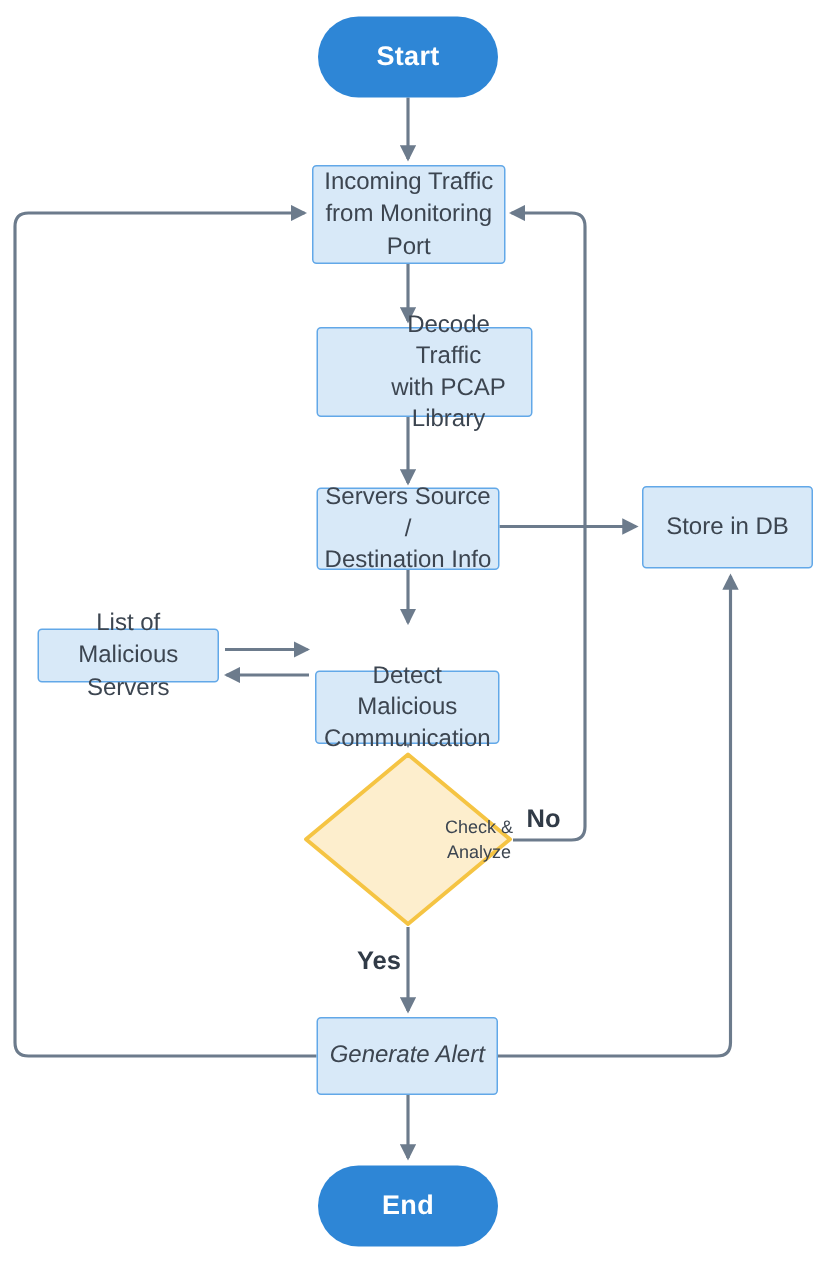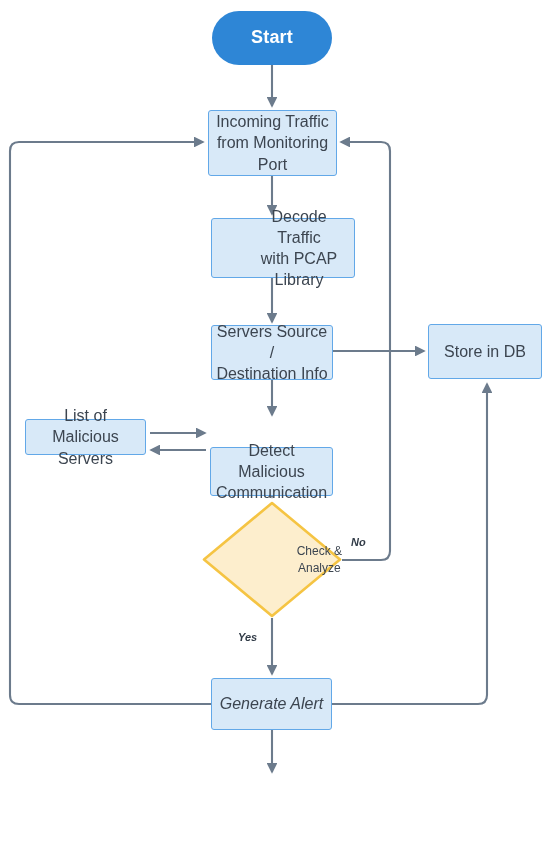--- a/index.html
+++ b/index.html
@@ -74,25 +74,24 @@
     color: #3c4550;
     font-size: 12px;
     text-align: center;
     line-height: 1.35;
     white-space: pre-line;
   }
   .edge-label {
     position: absolute;
     z-index: 3;
     color: #313b47;
-    font-size: 11px;
+    font-size: 17px;
     font-weight: bold;
     background: #ffffff;
     padding: 0 2px;
-    font-style: italic;
   }
 </style>
 </head>
 <body>
 
 <div id="canvas">
 
   <svg id="edges" viewBox="0 0 550 841" width="550" height="841" xmlns="http://www.w3.org/2000/svg">
     <defs>
       <marker id="arrow" viewBox="0 0 10 10" refX="8.4" refY="5" markerWidth="5.2" markerHeight="5.2" orient="auto-start-reverse">
@@ -169,17 +168,20 @@
       <polygon points="70,2 138,58.5 70,115 2,58.5" fill="#fdeecd" stroke="#f5c443" stroke-width="2.6" stroke-linejoin="round"></polygon>
     </svg>
     <span class="decision-label">Check &amp;
 Analyze</span>
   </div>
 
   <div class="node process" style="left:211px; top:678px; width:121px; height:52px;font-style:italic;">
     <span class="label">Generate Alert</span>
   </div>
 
+  <div class="node terminator" style="left:212px; top:777px; width:120px; height:54px;">
+    <span class="label">End</span>
+  </div>
 
   <div class="edge-label" style="left:349px; top:536px;">No</div>
   <div class="edge-label" style="left:236px; top:631px;">Yes</div>
 
 </div>
 
 </body></html>

